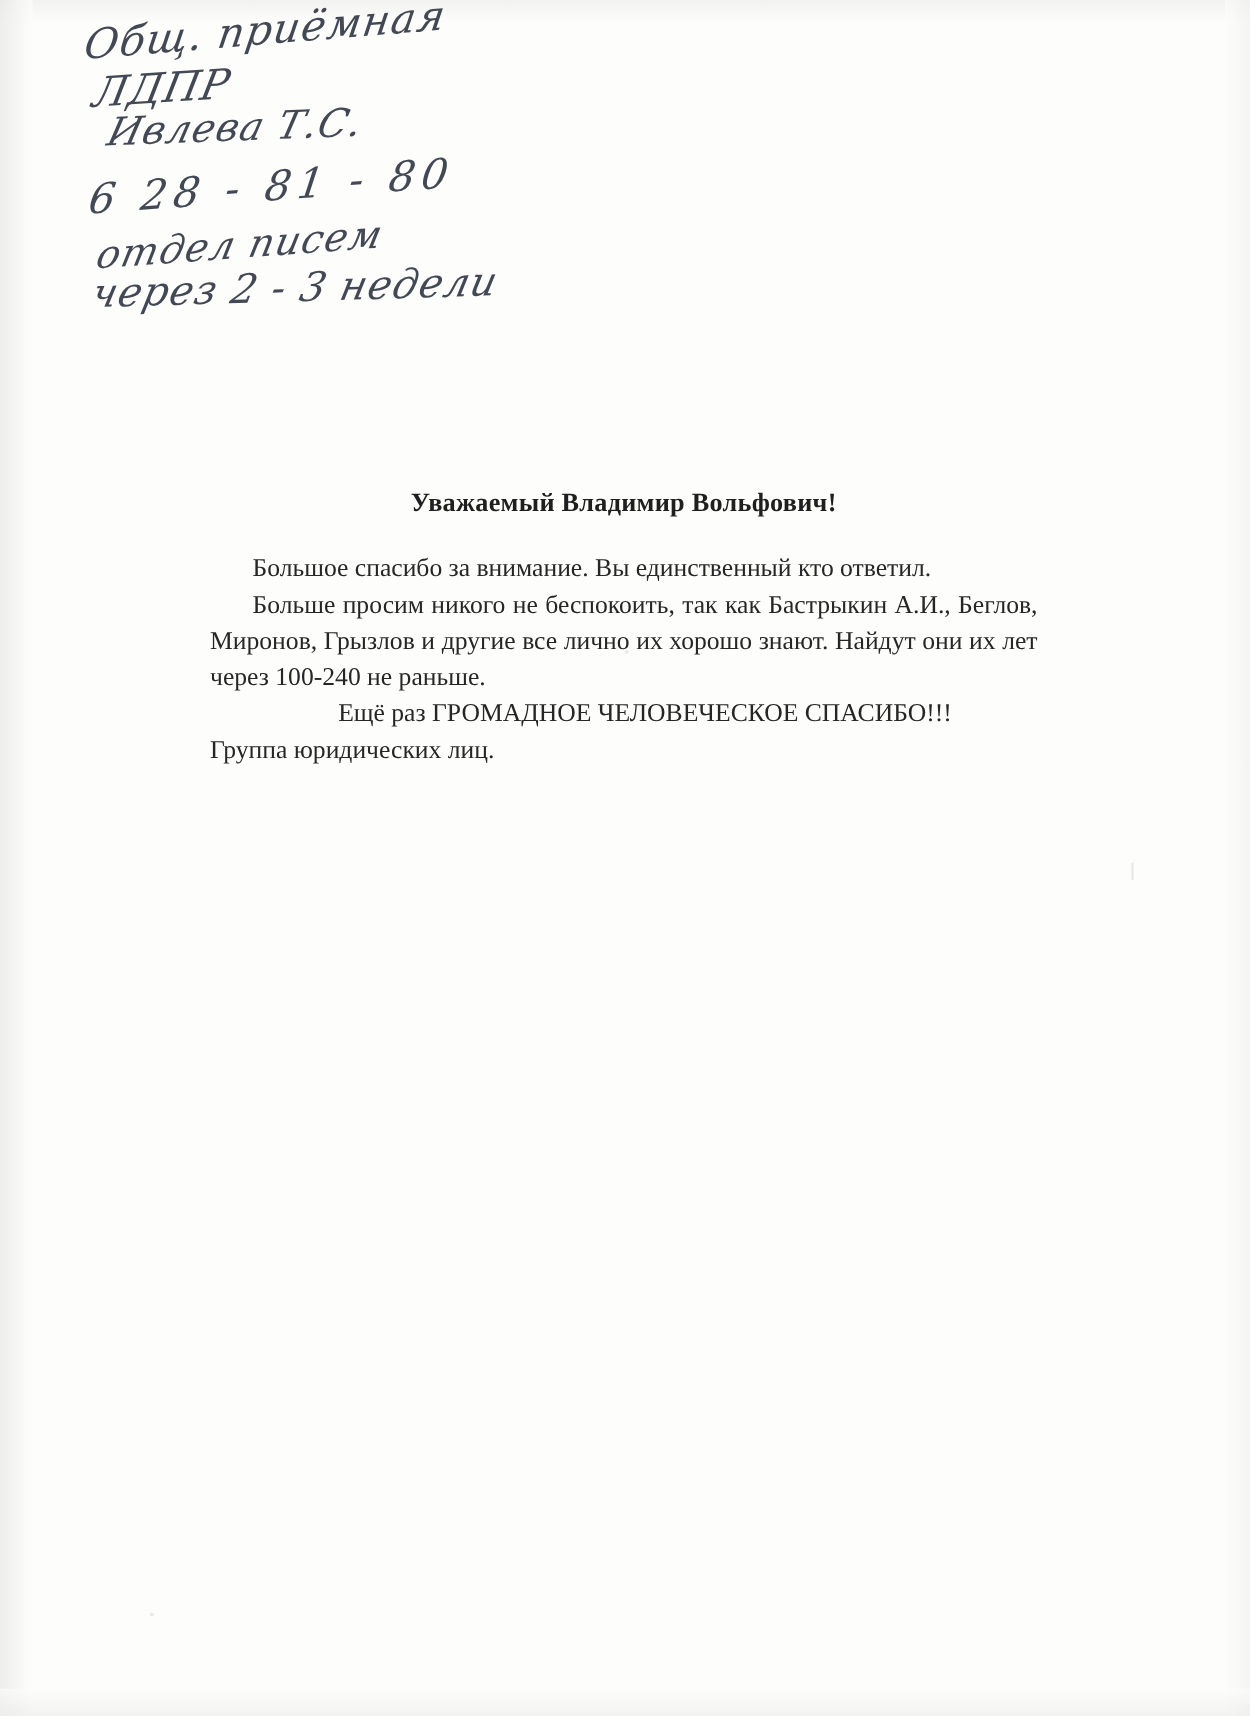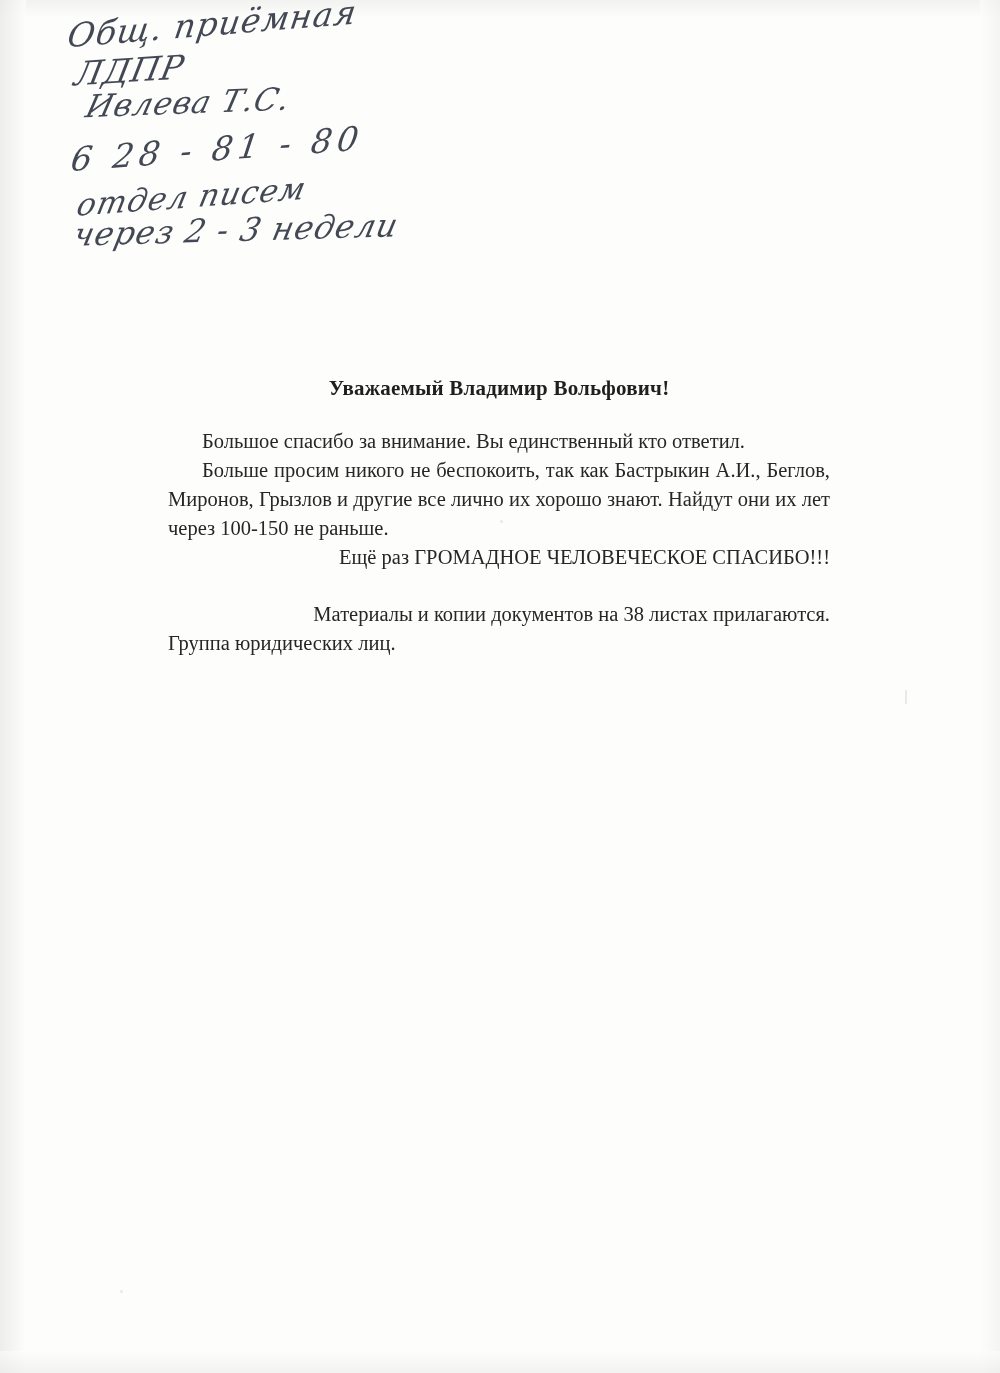--- a/index.html
+++ b/index.html
@@ -79,41 +79,41 @@
   .hw-l2 { font-size: 33px; transform: skewX(-15deg) rotate(-0.5deg); margin-left: 14px; margin-top: 4px; }
   .hw-l3 { font-size: 31px; transform: skewX(-16deg) rotate(1deg);  margin-left: 22px; margin-top: 2px; }
   .hw-l4 { font-size: 33px; transform: skewX(-12deg) rotate(-1deg); margin-left: 6px;  margin-top: 6px; letter-spacing: 5px;}
   .hw-l5 { font-size: 31px; transform: skewX(-16deg) rotate(-1deg); margin-left: 10px; margin-top: 8px; }
   .hw-l6 { font-size: 32px; transform: skewX(-14deg) rotate(1.5deg); margin-left: 2px; margin-top: 4px; }
 
   
   .letter {
     position: absolute;
     left: 168px;
-    top: 374px;
+    top: 388px;
     width: 662px;
     font-size: 20.5px;
     line-height: 29px;
     color: #262626;
     text-align: justify;
   }
   .salutation {
     font-weight: bold;
     font-size: 21px;
     text-align: center;
     margin: 0 0 24px 0;
     letter-spacing: .2px;
     color: #1f1f1f;
   }
   .para {
     margin: 0;
     text-indent: 34px;
     text-align: justify;
   }
-  .para.last-block { text-align: right; }
+  .para.last-block { text-align: center; }
   .gap-block { margin-top: 28px; }
   .gap-sign  { margin-top: 30px; }
   .sign-line { margin: 0; text-indent: 0; }
 
   
   .speck {
     position: absolute;
     background: #d9d9d6;
     border-radius: 50%;
     opacity: .55;
@@ -139,21 +139,20 @@
     <span class="hw-line hw-l3">Ивлева   Т.С.</span>
     <span class="hw-line hw-l4">6 28 - 81 - 80</span>
     <span class="hw-line hw-l5">отдел писем</span>
     <span class="hw-line hw-l6">через 2 - 3 недели</span>
   </div>
 
   <div class="letter">
     <p class="salutation">Уважаемый Владимир Вольфович!</p>
 
     <p class="para">Большое спасибо за внимание. Вы единственный кто ответил.</p>
-    <p class="para">Больше просим никого не беспокоить, так как Бастрыкин А.И., Беглов, Миронов, Грызлов и другие все лично их хорошо знают. Найдут они их лет через 100-150 не раньше.</p>
+    <p class="para">Больше просим никого не беспокоить, так как Бастрыкин А.И., Беглов, Миронов, Грызлов и другие все лично их хорошо знают. Найдут они их лет через 100-240 не раньше.</p>
     <p class="para last-block">Ещё раз ГРОМАДНОЕ ЧЕЛОВЕЧЕСКОЕ СПАСИБО!!!</p>
 
-    <p class="para last-block gap-block">Материалы и копии документов на 38 листах прилагаются.</p>
 
     <p class="sign-line gap-sign">Группа юридических лиц.</p>
   </div>
 
 </div>
 
 </body></html>

